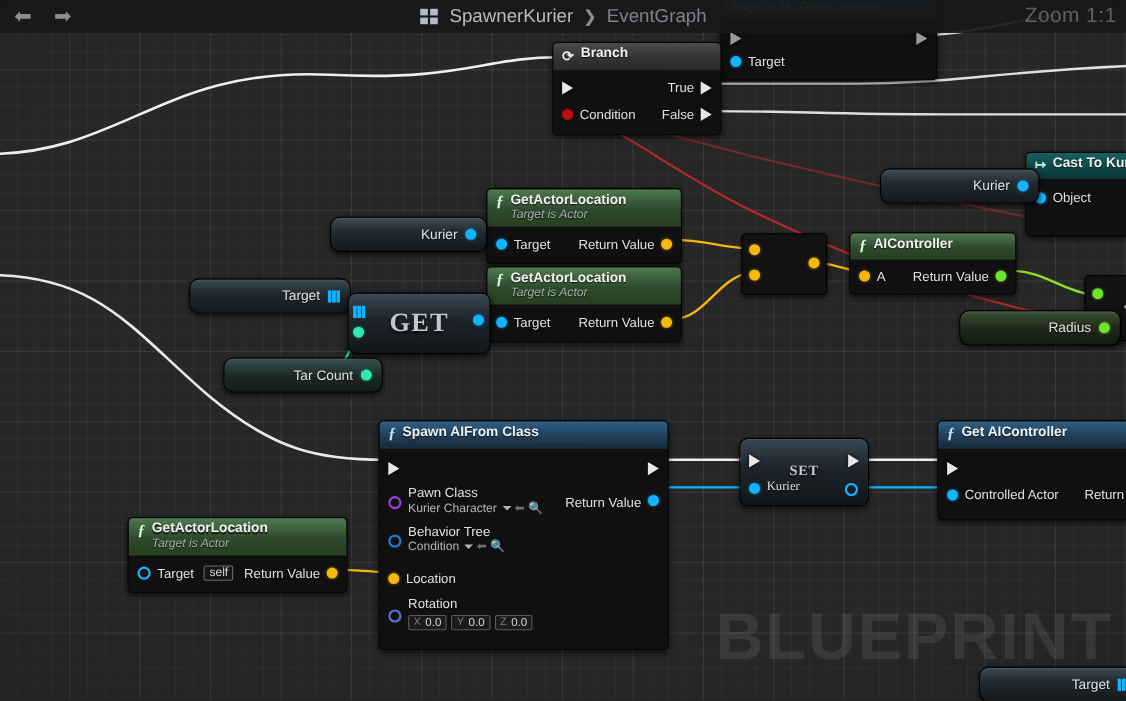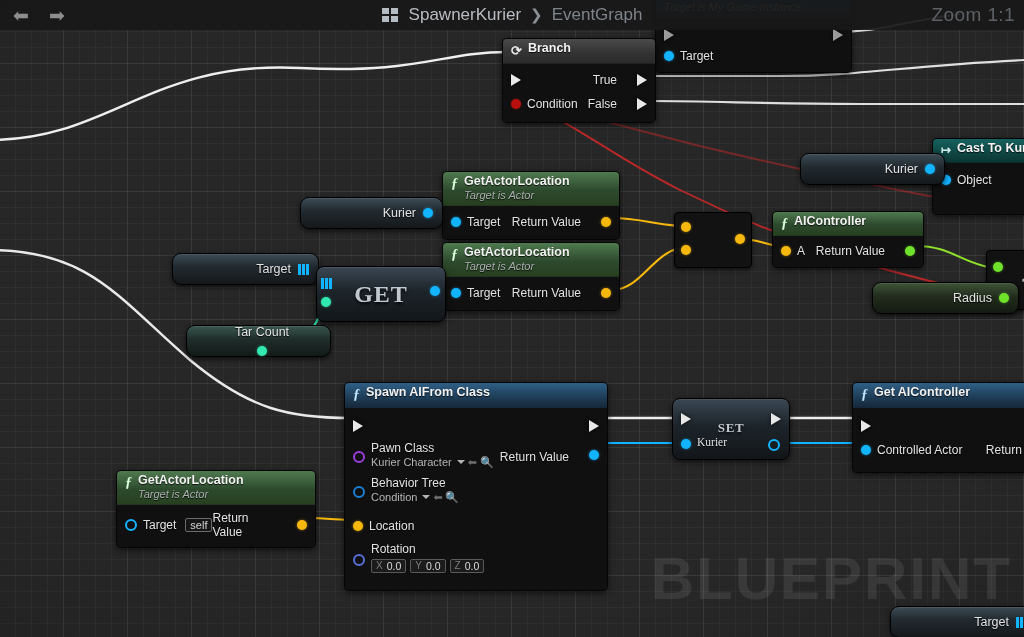--- a/index.html
+++ b/index.html
@@ -91,21 +91,21 @@
   .ficon{color:#d8ffd8;font-size:14px;font-style:italic;font-family:"Liberation Serif",serif;font-weight:bold;padding-top:1px;}
   .ficon.blue{color:#bfe4ff;}
   .head-func{background:linear-gradient(180deg,#4f7a4f 0%,#2e4a2e 55%,#26401f 100%);}
   .head-pure{background:linear-gradient(180deg,#4f7a4f 0%,#2e4a2e 55%,#26401f 100%);}
   .head-blue{background:linear-gradient(180deg,#2f5f86 0%,#1e3d57 60%,#17293a 100%);}
   .head-cast{background:linear-gradient(180deg,#16615e 0%,#0f4744 60%,#0c3734 100%);}
   .head-flow{background:linear-gradient(180deg,#4a4a4a 0%,#343434 55%,#2a2a2a 100%);}
   .nbody{background:#101010;padding:4px 0 6px 0;position:relative;}
   .row{position:relative;display:flex;align-items:center;min-height:19px;padding:1px 8px;}
   .row .lft{display:flex;align-items:center;gap:6px;}
-  .row .rgt{display:flex;align-items:center;gap:20px;margin-left:auto;}
+  .row .rgt{display:flex;align-items:center;gap:6px;margin-left:auto;}
   .plabel{color:#e2e2e2;font-size:12px;text-shadow:0 1px 1px rgba(0,0,0,.9);}
   
   .pin{display:inline-block;width:10px;height:10px;border-radius:50%;flex:0 0 auto;}
   .pin.obj{background:#12b4ff;box-shadow:0 0 3px rgba(18,180,255,.6);}
   .pin.objo{background:transparent;border:2px solid #12b4ff;width:8px;height:8px;}
   .pin.vec{background:#f6b80d;box-shadow:0 0 3px rgba(246,184,13,.55);}
   .pin.flt{background:#6fe32c;box-shadow:0 0 3px rgba(111,227,44,.5);}
   .pin.int{background:#31e9b0;box-shadow:0 0 3px rgba(49,233,176,.5);}
   .pin.bool{background:#b80f0f;box-shadow:0 0 3px rgba(184,15,15,.5);}
   .pin.boolo{background:transparent;border:2px solid #b80f0f;width:8px;height:8px;}
@@ -358,21 +358,21 @@
         <span style="left:8px;top:0;"></span>
       <span style="left:0;top:4px;"></span>
         <span style="left:4px;top:4px;"></span>
         <span style="left:8px;top:4px;"></span>
       <span style="left:0;top:8px;"></span>
         <span style="left:4px;top:8px;"></span>
         <span style="left:8px;top:8px;"></span>
     </span>
   </div>
 
-  <div class="varnode" style="left:186px;top:325px;width:118px;background:linear-gradient(180deg,#3a5650 0%,#1f2d2a 45%,#131a18 100%);flex-direction:column;">
+  <div class="varnode" style="left:203px;top:325px;width:118px;background:linear-gradient(180deg,#3a5650 0%,#1f2d2a 45%,#131a18 100%);">
     <span class="plabel">Tar Count</span>
     <span class="pin int"></span>
   </div>
 
   <div class="getnode" style="left:316px;top:266px;width:128px;height:54px;">
     <span class="pin arr" style="position:absolute;left:4px;top:11px;">
       <span style="left:0;top:0;"></span>
         <span style="left:4px;top:0;"></span>
         <span style="left:8px;top:0;"></span>
       <span style="left:0;top:4px;"></span>

